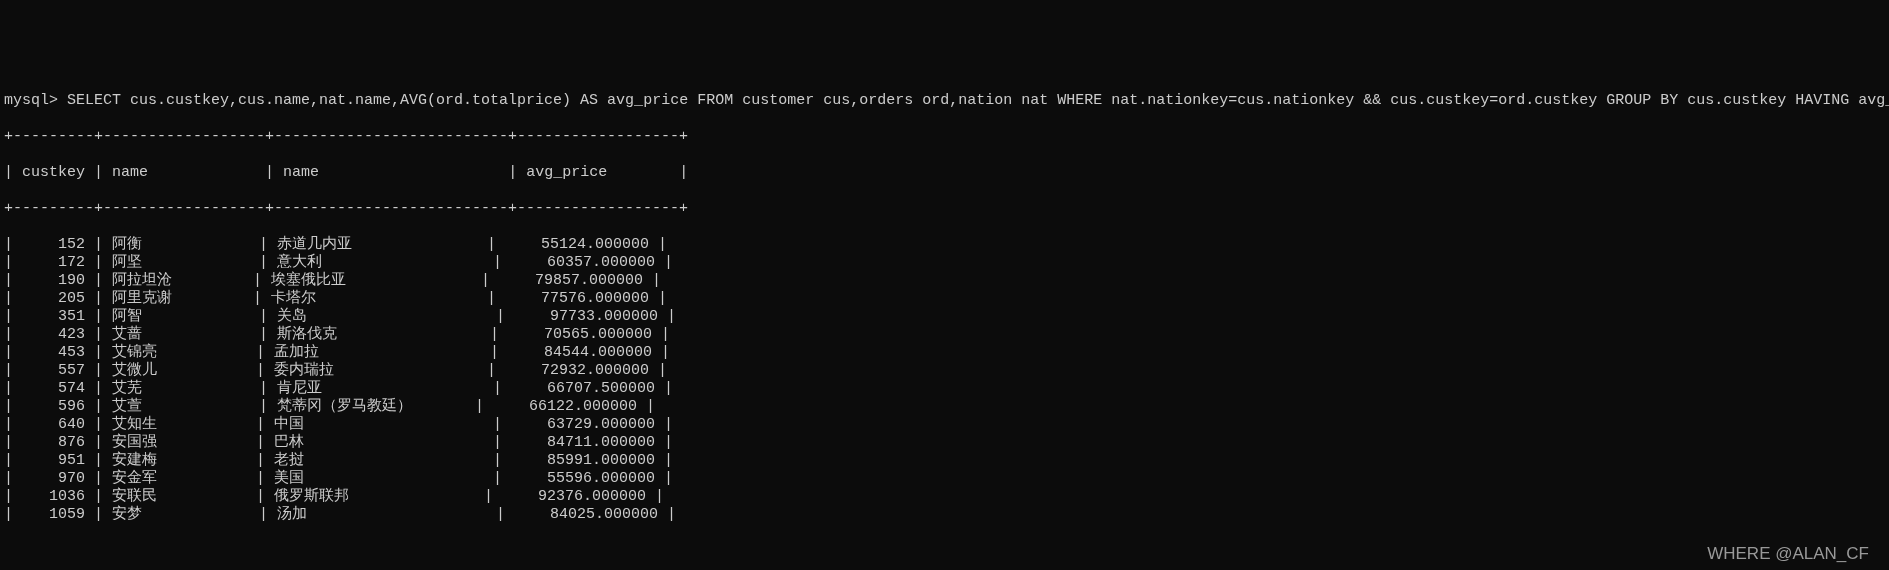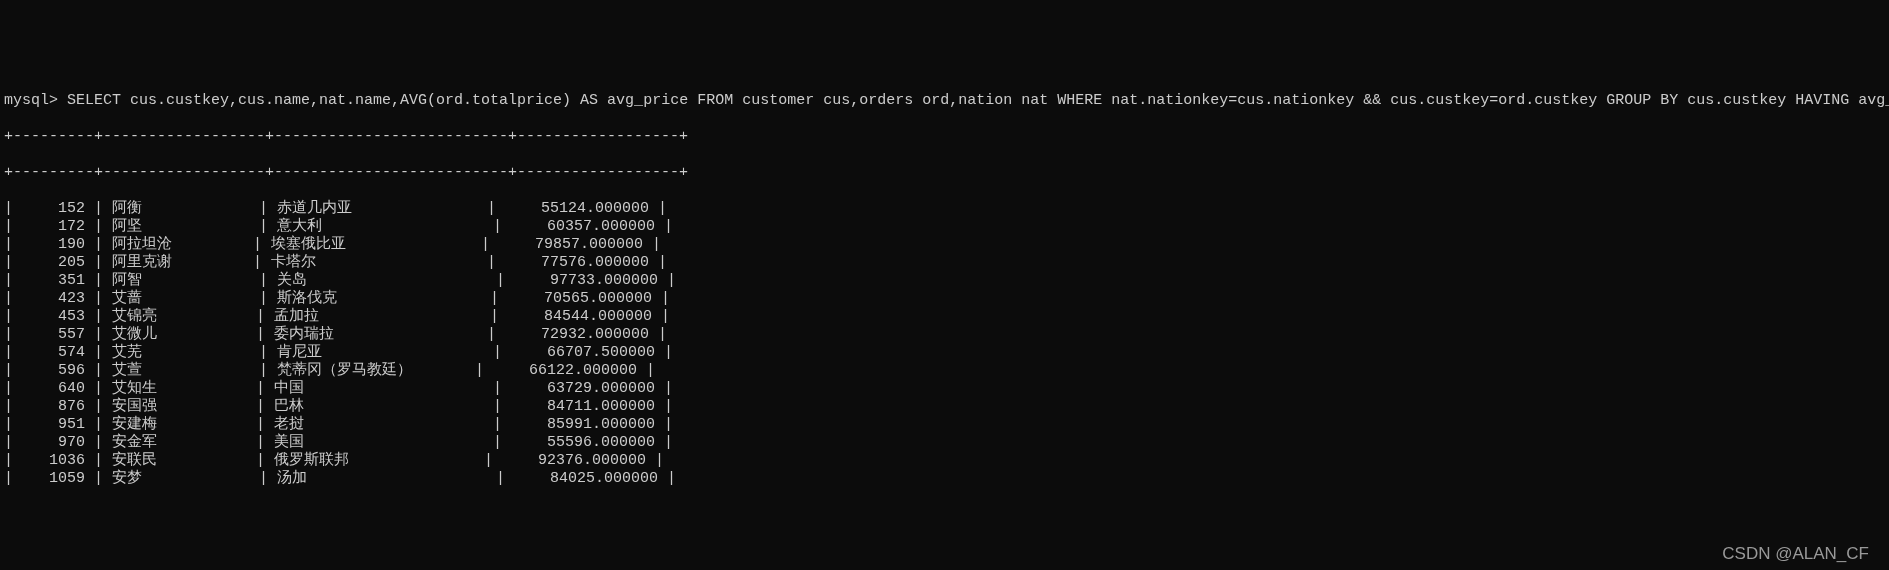--- a/index.html
+++ b/index.html
@@ -45,20 +45,21 @@
     }
   </style>
 </head>
 <body>
 
 
 
 <div class="terminal-output">
 <div class="query-block"><span>mysql&gt;</span> <span>SELECT cus.custkey,cus.name,nat.name,AVG(ord.totalprice) AS avg_price FROM customer cus,orders ord,nation nat WHERE nat.nationkey=cus.nationkey &amp;&amp; cus.custkey=ord.custkey GROUP BY cus.custkey HAVING avg_price&gt;50000 ORDER BY cus.custkey;</span></div>
 <div class="table-border">+---------+------------------+--------------------------+------------------+</div>
+<div class="table-row">| <span>custkey</span> | <span>name</span>             | <span>name</span>                     | <span>avg_price</span>        |</div>
 <div class="table-border">+---------+------------------+--------------------------+------------------+</div>
 <div id="table-body"><div class="table-row">|     152 | 阿衡             | 赤道几内亚               |     55124.000000 |</div><div class="table-row">|     172 | 阿坚             | 意大利                   |     60357.000000 |</div><div class="table-row">|     190 | 阿拉坦沧         | 埃塞俄比亚               |     79857.000000 |</div><div class="table-row">|     205 | 阿里克谢         | 卡塔尔                   |     77576.000000 |</div><div class="table-row">|     351 | 阿智             | 关岛                     |     97733.000000 |</div><div class="table-row">|     423 | 艾蔷             | 斯洛伐克                 |     70565.000000 |</div><div class="table-row">|     453 | 艾锦亮           | 孟加拉                   |     84544.000000 |</div><div class="table-row">|     557 | 艾微儿           | 委内瑞拉                 |     72932.000000 |</div><div class="table-row">|     574 | 艾芜             | 肯尼亚                   |     66707.500000 |</div><div class="table-row">|     596 | 艾萱             | 梵蒂冈（罗马教廷）       |     66122.000000 |</div><div class="table-row">|     640 | 艾知生           | 中国                     |     63729.000000 |</div><div class="table-row">|     876 | 安国强           | 巴林                     |     84711.000000 |</div><div class="table-row">|     951 | 安建梅           | 老挝                     |     85991.000000 |</div><div class="table-row">|     970 | 安金军           | 美国                     |     55596.000000 |</div><div class="table-row">|    1036 | 安联民           | 俄罗斯联邦               |     92376.000000 |</div><div class="table-row">|    1059 | 安梦             | 汤加                     |     84025.000000 |</div></div>
 </div>
 
-<div class="watermark">CSDN @ALAN_CF</div>
+<div class="watermark">WHERE @ALAN_CF</div>
 
 
 
 
 </body></html>

